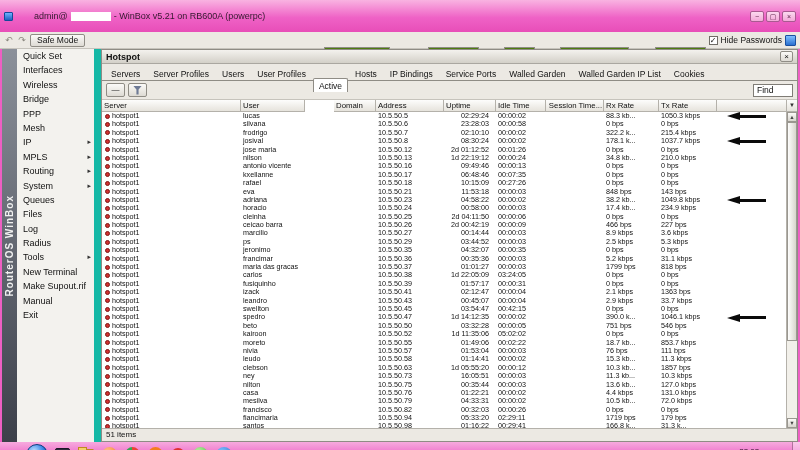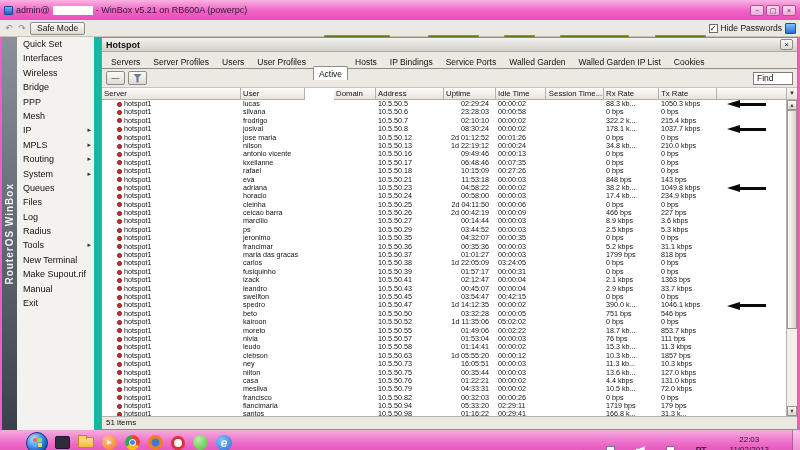--- a/index.html
+++ b/index.html
@@ -1,21 +1,21 @@
 <!DOCTYPE html>
 <html><head>
 <meta charset="utf-8">
 <style>
   * { margin:0; padding:0; box-sizing:border-box; }
   html,body { width:800px; height:450px; overflow:hidden; }
   body { font-family:"Liberation Sans", sans-serif; background:#ece9e3; position:relative; color:#111; }
 
   
   .titlebar { height:15px; background:linear-gradient(#f9b3e1,#ef62c6 55%,#e84eb8);
-    display:flex; align-items:center; padding:10px 4px; gap:3px; }
+    display:flex; align-items:center; padding:16px 4px; gap:21px; }
   .app-ico { width:9px; height:9px; background:linear-gradient(#6fb3ff,#1f5fc0); border:1px solid #124a9a; border-radius:1px; flex:none;}
   .title-text { font-size:9px; color:#331a2e; display:flex; align-items:center; gap:3px; white-space:nowrap;}
   .redact { width:40px; height:9px; background:#fff; display:inline-block; }
   .win-controls { margin-left:auto; display:flex; gap:2px; }
   .wc-btn { width:14px; height:11px; font-size:7px; line-height:9px; text-align:center;
     background:linear-gradient(#fbd9ef,#f3a8d8); border:1px solid #a85a90; border-radius:2px; color:#5a2348; }
 
   
   .toolbar { height:17px; background:#ece9e3; border-bottom:1px solid #c6c3bc;
     display:flex; align-items:center; gap:3px; padding:0 4px; font-size:8.5px; }
@@ -64,21 +64,21 @@
     border-right:1px solid #b4b1aa; border-bottom:1px solid #b4b1aa; padding-left:2px; white-space:nowrap; overflow:hidden; flex:none;}
   .h-fill { flex:1; background:linear-gradient(#fdfdfc,#e6e3dc); border-bottom:1px solid #b4b1aa; }
   .grid-body { flex:1; overflow:hidden; background:#fff; }
 
   .row { display:flex; height:8.4px; align-items:center; }
   .cell { font-size:7.2px; line-height:8.4px; white-space:nowrap; overflow:hidden; padding-left:2px; flex:none;}
   .col-server{width:139px;} .col-user{width:64px;} .col-domain{width:42px;margin-left:29px;} .col-address{width:68px;}
   .col-uptime{width:52px;} .col-idle{width:50px;} .col-session{width:58px;text-align:center;} .col-rx{width:55px;} .col-tx{width:58px;}
   .cell.col-uptime { text-align:right; padding-right:7px; }
   .hcell.col-uptime { text-align:left; padding-right:0; }
-  .c-server { display:flex; align-items:center; gap:2px; padding-left:15px; }
+  .c-server { display:flex; align-items:center; gap:2px; padding-left:3px; }
   .dot { flex:none; width:5px; height:5px; border-radius:50%; background:#d03030; border:1px solid #801515; }
   .c-fill { flex:1; display:flex; align-items:center; min-width:0; padding:0;}
   .annot-arrow { display:none; margin-left:10px; align-items:center; height:8px; }
   .a-head { width:0; height:0; border-top:4px solid transparent; border-bottom:4px solid transparent; border-right:13px solid #0a0a0a; }
   .a-tail { width:26px; height:3px; background:#0a0a0a; }
 
   .vscroll { width:11px; flex:none; display:flex; flex-direction:column; background:#f2f0ea; border-left:1px solid #b4b1aa; }
   .col-select { height:12px; font-size:6px; line-height:11px; text-align:center; border-bottom:1px solid #b4b1aa;
     background:linear-gradient(#fdfdfc,#e6e3dc); color:#333;}
   .sb2-btn { height:10px; background:linear-gradient(#fbfaf8,#d8d5ce); border:1px solid #9a9790; font-size:5.5px; line-height:8px; text-align:center; color:#444; }

